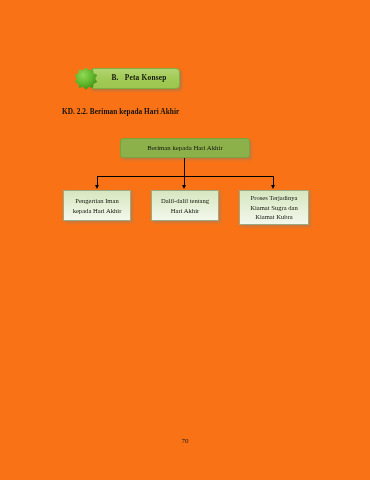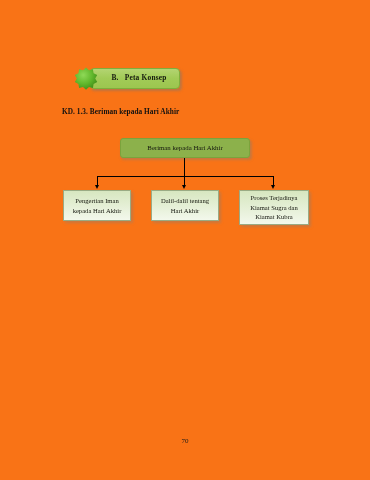--- a/index.html
+++ b/index.html
@@ -187,21 +187,21 @@
             <stop offset="100%" stop-color="#3f8c17"></stop>
           </radialGradient>
         </defs>
         <polygon fill="url(#burstGrad)" points="12,0.5 15.0,3.3 18.9,2.3 19.6,6.3 23.2,8.1 21.2,11.6 23.2,15.1 19.6,16.9 18.9,20.9 15.0,19.9 12,22.7 9.0,19.9 5.1,20.9 4.4,16.9 0.8,15.1 2.8,11.6 0.8,8.1 4.4,6.3 5.1,2.3 9.0,3.3"></polygon>
       </svg>
     </span>
     <div class="badge-pill"></div>
     <div class="badge-label">B.   Peta Konsep</div>
   </div>
 
-  <div class="kd-line">KD. 1.3. Beriman kepada Hari Akhir</div>
+  <div class="kd-line">KD. 2.2. Beriman kepada Hari Akhir</div>
 
   <div class="concept-map">
 
     <div class="node node-root">Beriman kepada Hari Akhir</div>
 
     <div class="conn conn-stem"></div>
     <div class="conn conn-bar"></div>
 
     <div class="conn conn-drop drop-1"></div>
     <div class="conn conn-drop drop-2"></div>

